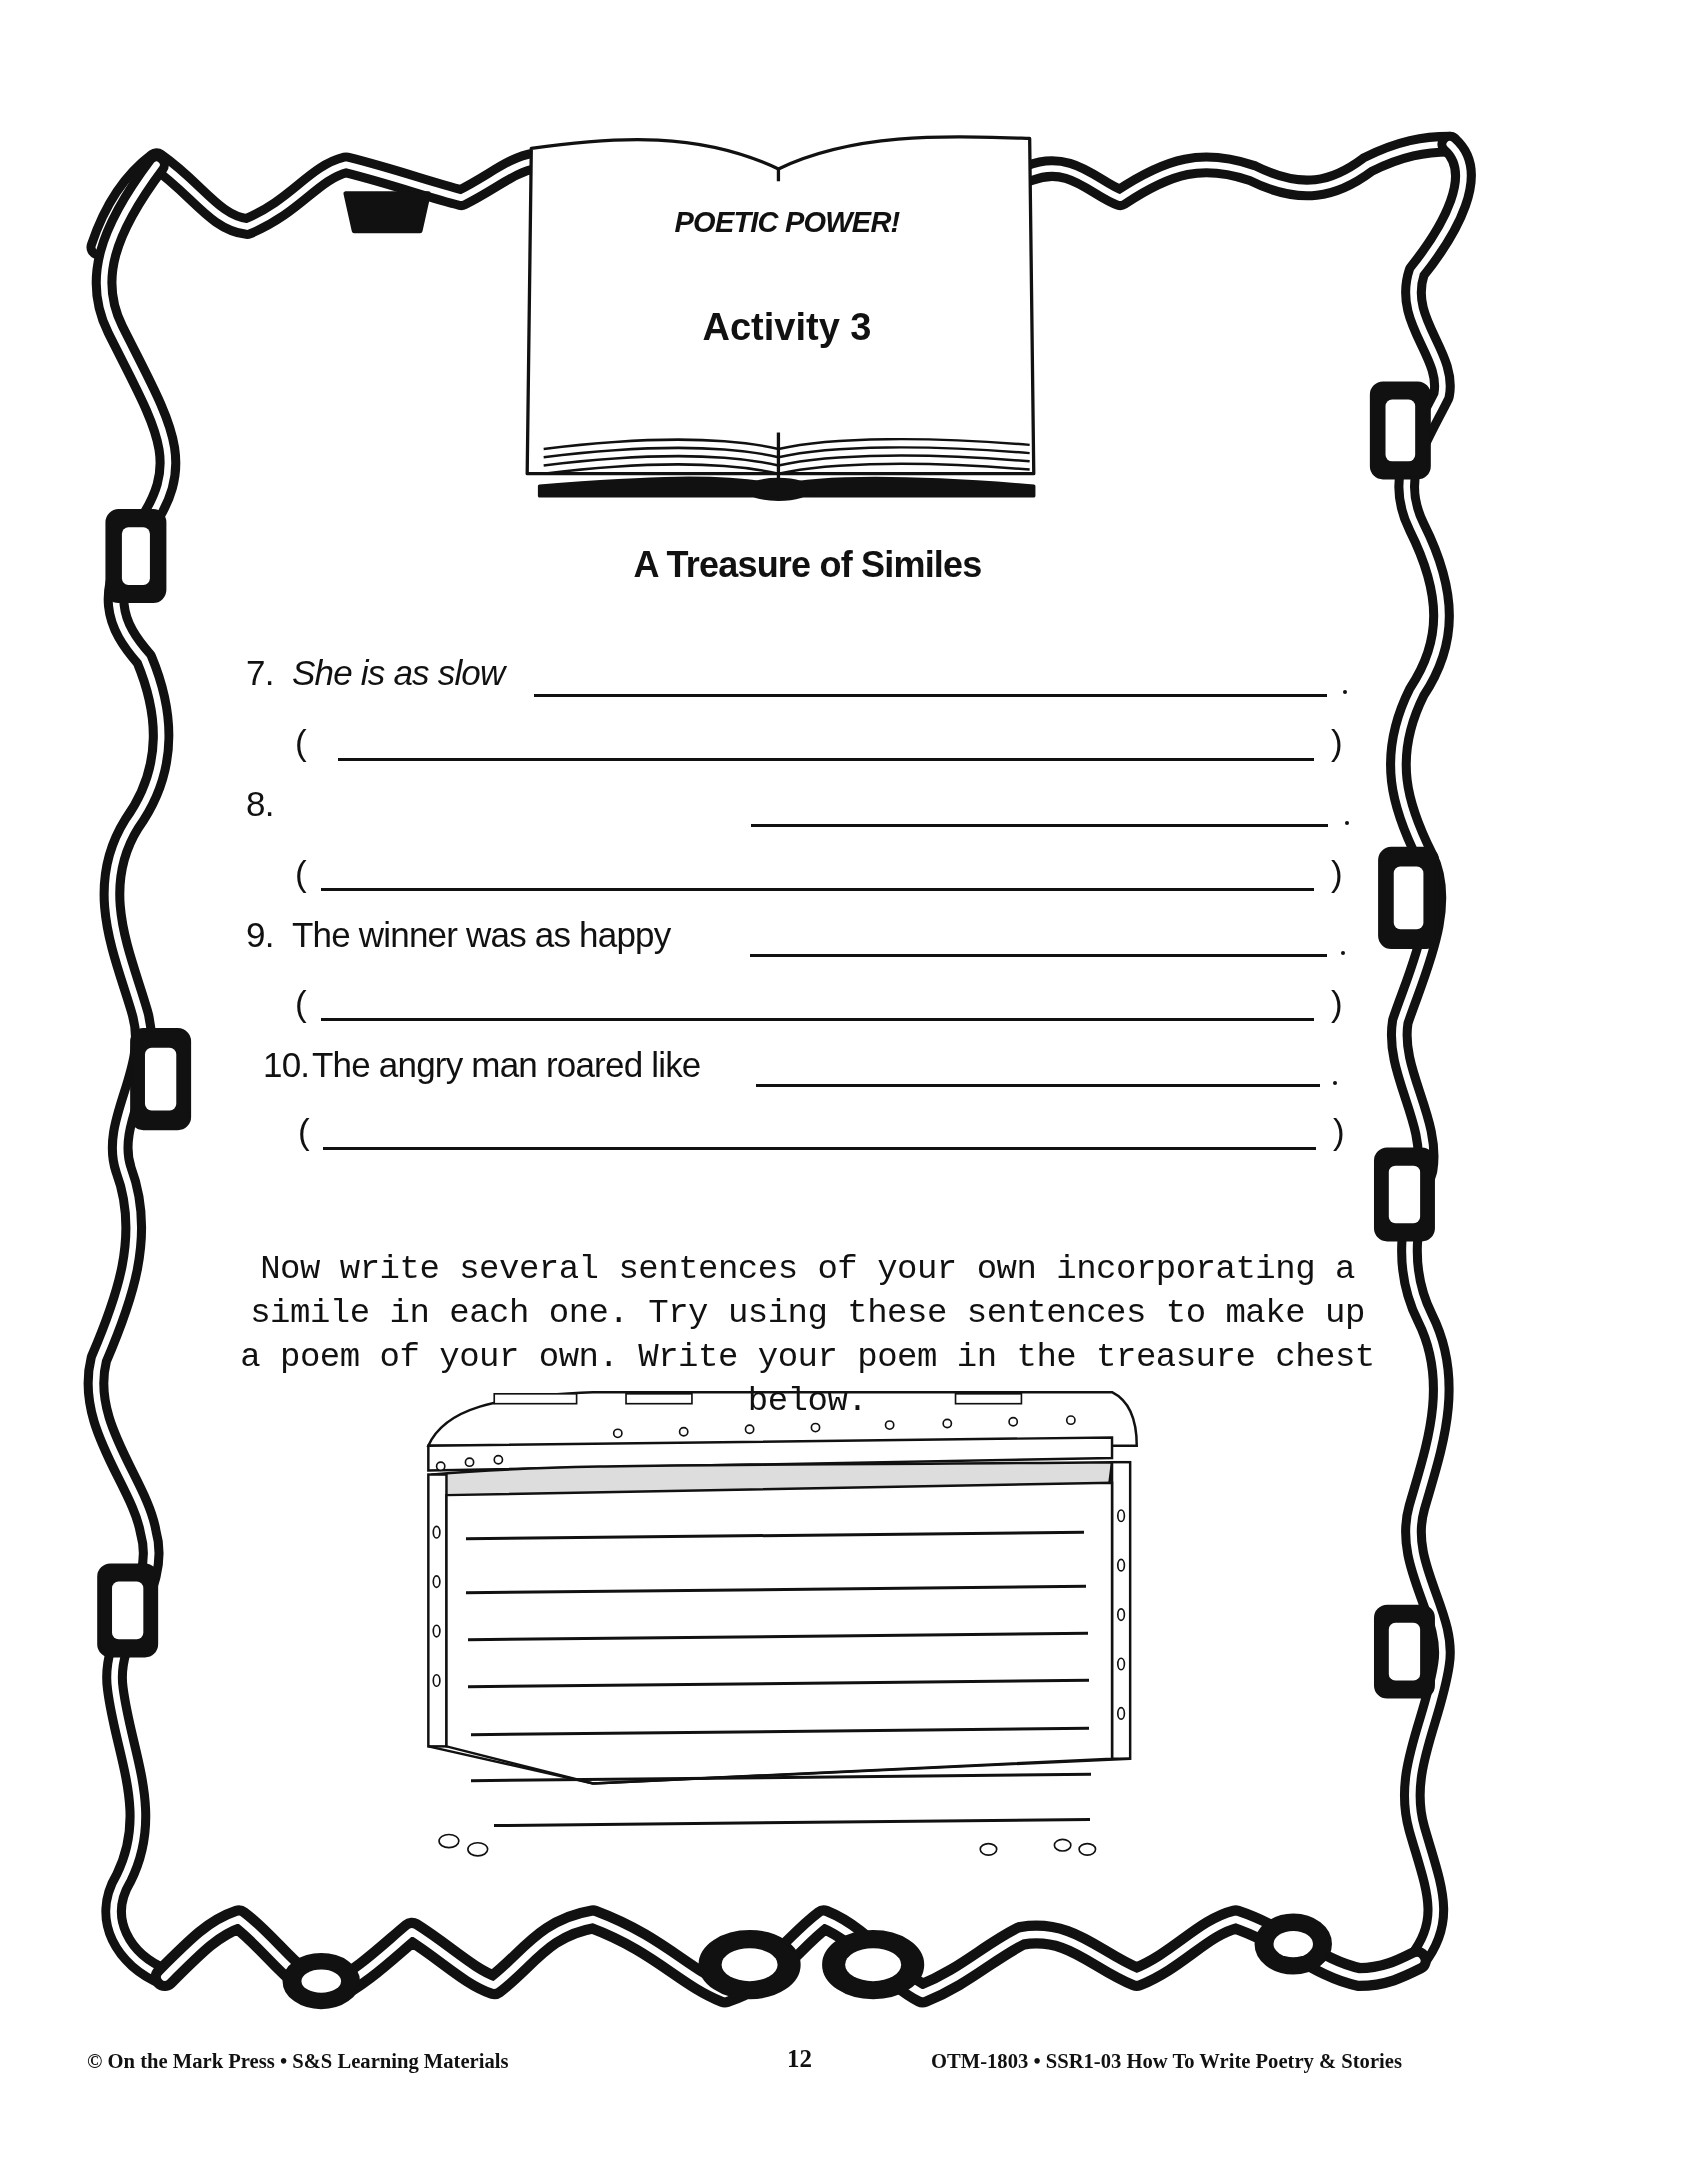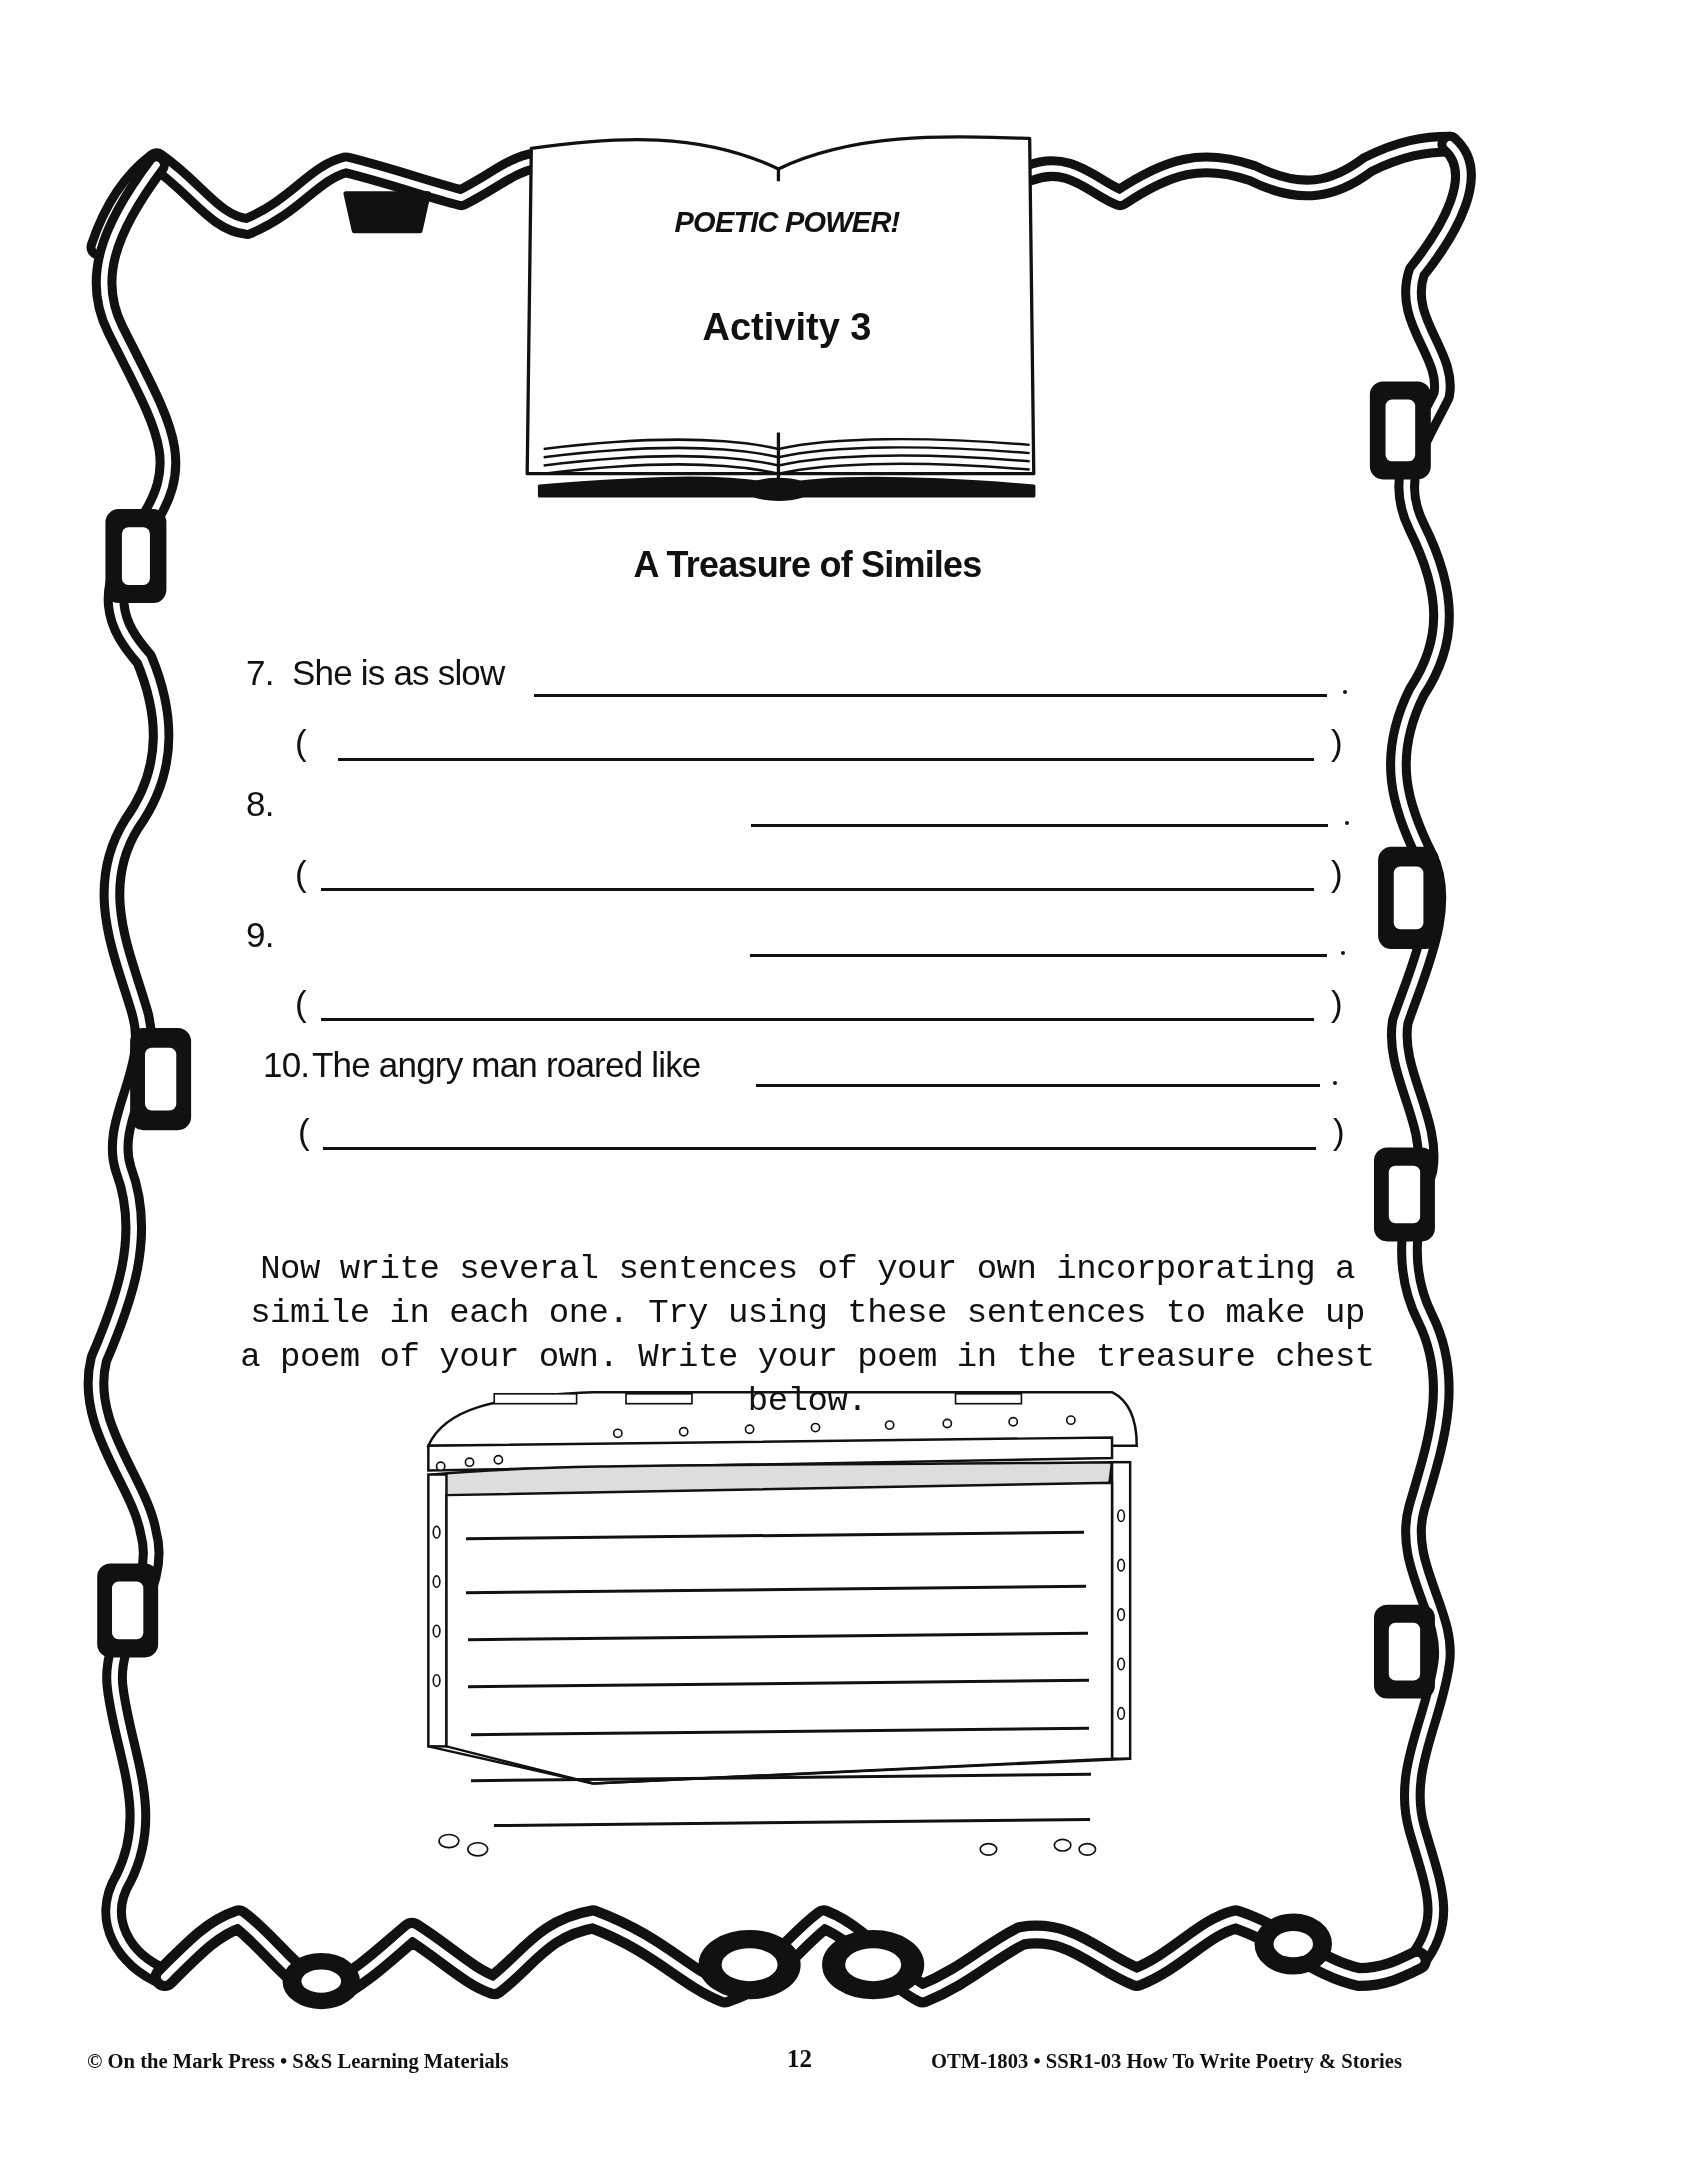--- a/index.html
+++ b/index.html
@@ -132,39 +132,40 @@
   </g>
 </svg>
 
 <div class="book-title main">POETIC POWER!</div>
 <div class="book-title sub">Activity 3</div>
 
 <div class="section-title">A Treasure of Similes</div>
 
 <div class="q-row" style="left:246px; top:653px; width:1137px;">
   <span class="num">7.</span>
-  <span class="text" style="left:46px;">She is as slow</span>
+  <span class="text" style="left:46px;font-style:italic;">She is as slow</span>
 </div>
 <div class="blank" style="left:534px; top:694px; width:793px;"></div>
 <div class="dot" style="left:1343px; top:690px;"></div>
 <div class="paren" style="left:295px; top:723px;">(</div>
 <div class="blank" style="left:338px; top:758px; width:976px;"></div>
 <div class="paren" style="left:1331px; top:723px;">)</div>
 
 <div class="q-row" style="left:246px; top:784px; width:1137px;">
   <span class="num">8.</span>
 </div>
 <div class="blank" style="left:751px; top:824px; width:577px;"></div>
 <div class="dot" style="left:1345px; top:821px;"></div>
 <div class="paren" style="left:295px; top:854px;">(</div>
 <div class="blank" style="left:321px; top:888px; width:993px;"></div>
 <div class="paren" style="left:1331px; top:854px;">)</div>
 
 <div class="q-row" style="left:246px; top:915px; width:1137px;">
   <span class="num">9.</span>
+  <span class="text" style="left:46px;">The winner was as happy</span>
 </div>
 <div class="blank" style="left:750px; top:954px; width:577px;"></div>
 <div class="dot" style="left:1341px; top:951px;"></div>
 <div class="paren" style="left:295px; top:984px;">(</div>
 <div class="blank" style="left:321px; top:1018px; width:993px;"></div>
 <div class="paren" style="left:1331px; top:984px;">)</div>
 
 <div class="q-row" style="left:239px; top:1045px; width:1137px;margin-left:24px;">
   <span class="num">10.</span>
   <span class="text" style="left:49px;">The angry man roared like</span>

